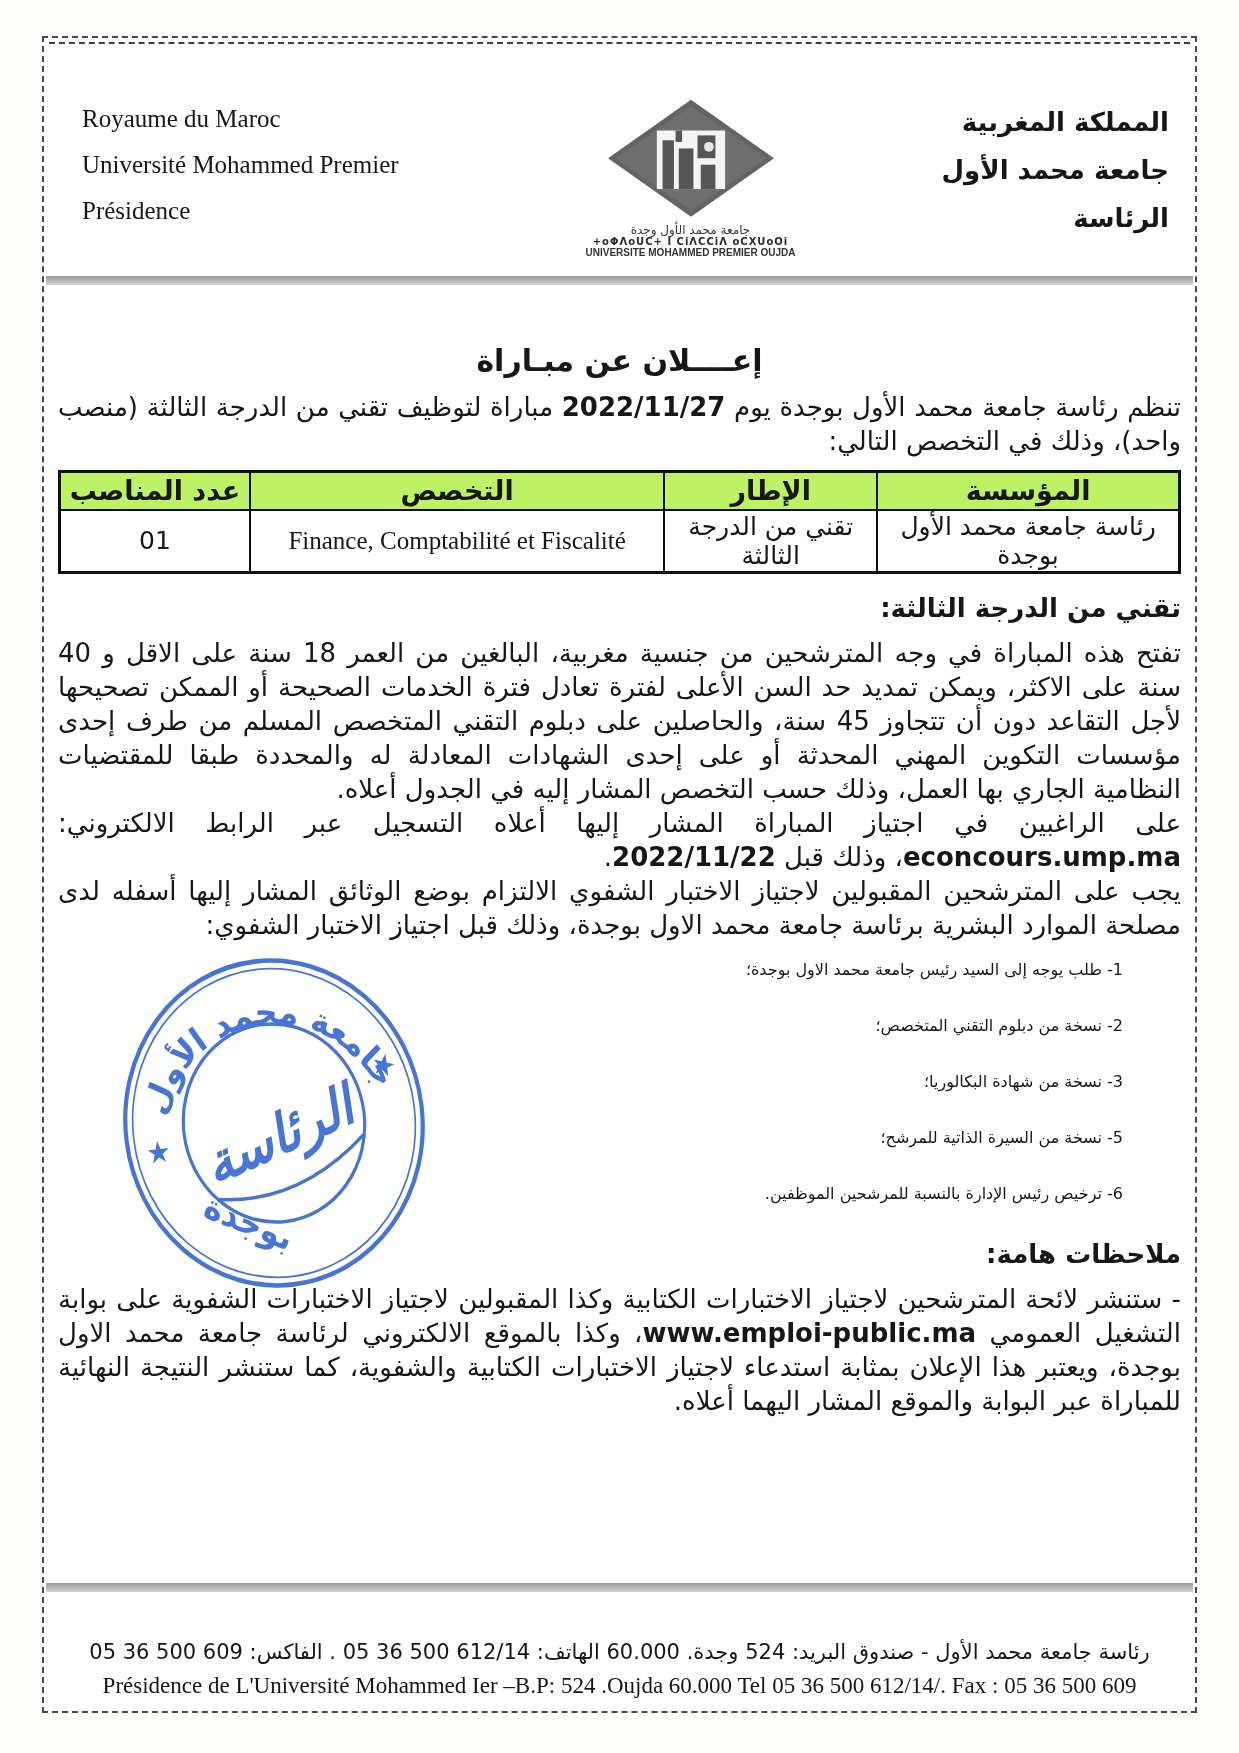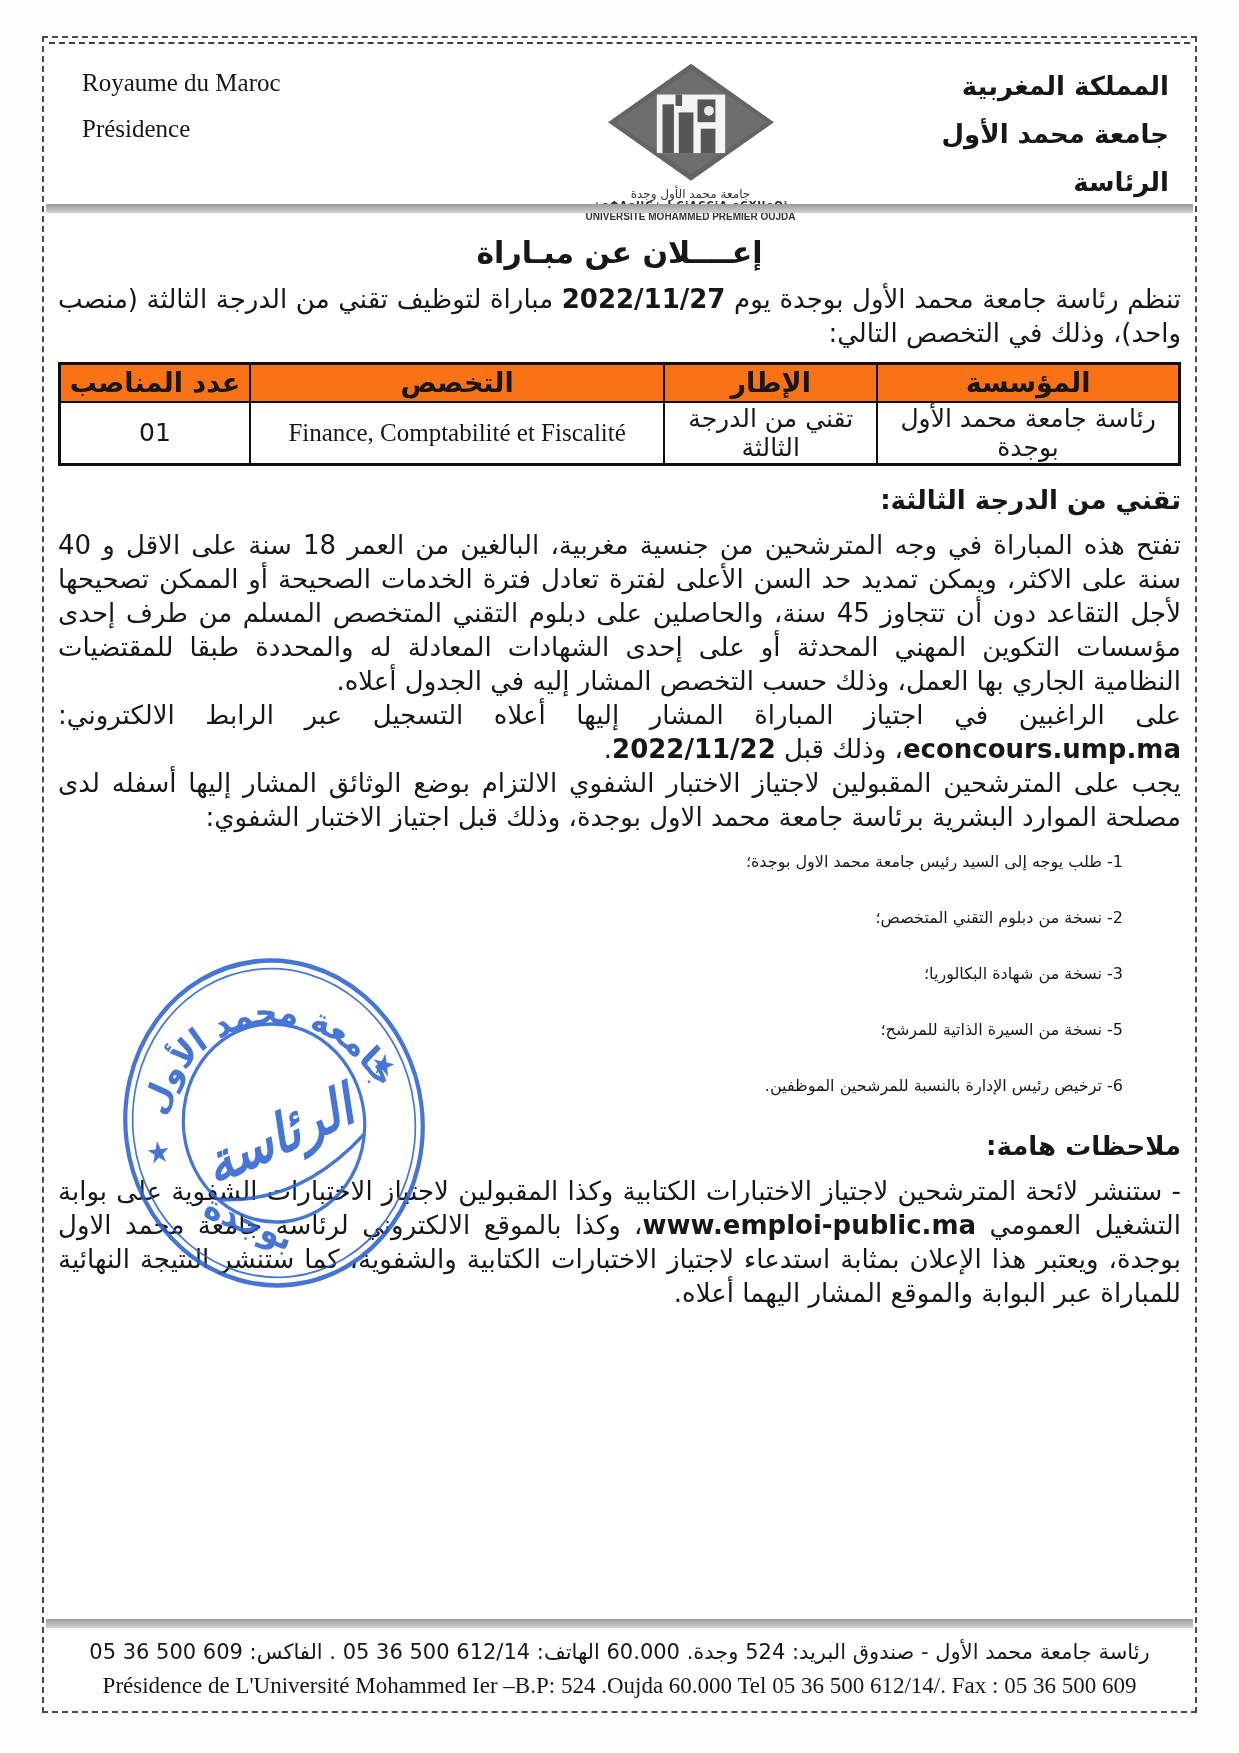--- a/index.html
+++ b/index.html
@@ -11,21 +11,21 @@
     color: #171717;
     overflow: hidden;
   }
   .page { position: relative; width: 1239px; height: 1753px; }
 
   .frame {
     position: absolute;
     left: 42px; top: 36px; right: 42px; bottom: 40px;
     border: 2px dashed #4a4a4a;
     background: #fff;
-    display: flex; flex-direction: column;
+    display: flex; flex-direction: column; gap: 36px;
   }
   .top-rule { border-top: 2px dashed #3f3f3f; margin: 4px 5px 0 5px; }
 
   
   .header { display: flex; padding: 16px 26px 4px 38px; height: 158px; }
   .header-fr { width: 370px; font-family: "Liberation Serif", serif; font-size: 25px; }
   .header-fr div { line-height: 46px; }
   .header-center { flex: 1; text-align: center; margin-top: 2px; }
   .logo-captions { font-size: 10px; line-height: 11px; color: #333; margin-top: 1px; }
   .logo-cap-ar { font-size: 12px; letter-spacing: 2px; }
@@ -49,21 +49,21 @@
   }
   p { margin: 0; line-height: 34px; text-align: justify; }
   .ltr { direction: ltr; unicode-bidi: isolate; }
   b.num { font-weight: bold; }
 
   table.positions {
     width: 100%; border-collapse: collapse; margin: 12px 0 10px 0;
     border: 3px solid #101010;
   }
   table.positions th {
-    background: #f97316; border: 2.5px solid #101010;
+    background: #bef264; border: 2.5px solid #101010;
     font-size: 27px; font-weight: bold; height: 38px; text-align: center;
   }
   table.positions td {
     border: 2.5px solid #101010; height: 60px; text-align: center; font-size: 25px;
   }
   td.latin-cell { font-family: "Liberation Serif", serif; font-size: 28px; }
   .col-inst { width: 27%; } .col-cadre { width: 19%; } .col-spec { width: 37%; } .col-count { width: 17%; }
 
   h2.sec { font-size: 26px; font-weight: bold; margin: 8px 0 4px 0; line-height: 48px; }
 
@@ -87,20 +87,21 @@
 </head>
 <body>
 
 <div class="page">
   <div class="frame">
     <div class="top-rule"></div>
 
     <header class="header">
       <div class="header-fr">
         <div>Royaume du Maroc</div>
+        <div>Université Mohammed Premier</div>
         <div>Présidence</div>
       </div>
 
       <div class="header-center">
         <svg width="190" height="122" viewBox="0 0 210 150">
           <polygon points="105,2 207,74 105,146 3,74" fill="#646464"></polygon>
           <polygon points="105,10 198,74 105,138 12,74" fill="#6e6e6e"></polygon>
           <rect x="63" y="40" width="84" height="72" fill="#f4f4f2"></rect>
           <rect x="70" y="52" width="14" height="60" fill="#565656"></rect>
           <rect x="90" y="62" width="18" height="50" fill="#565656"></rect>

